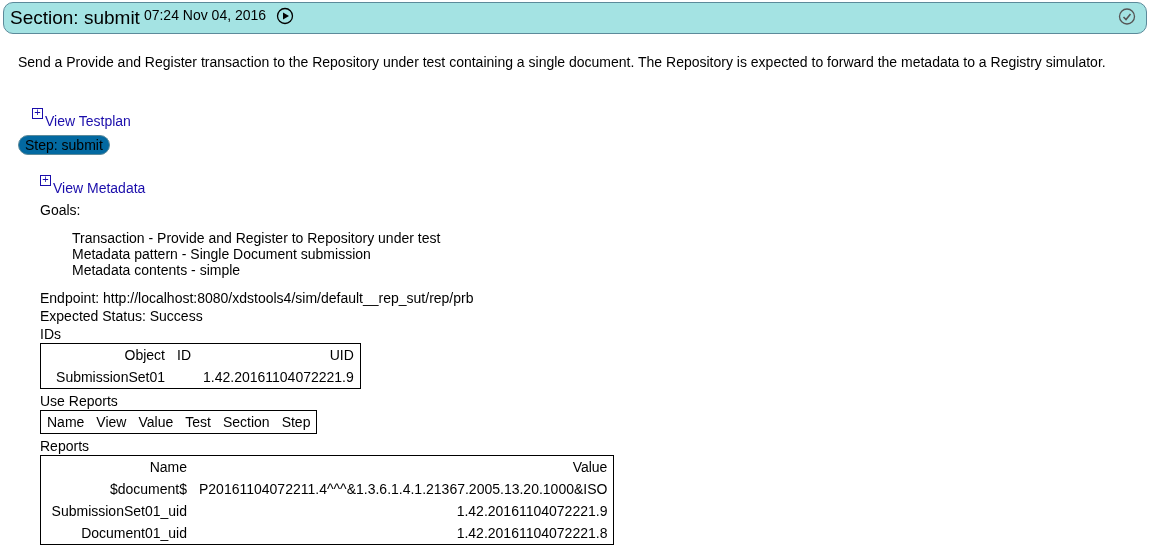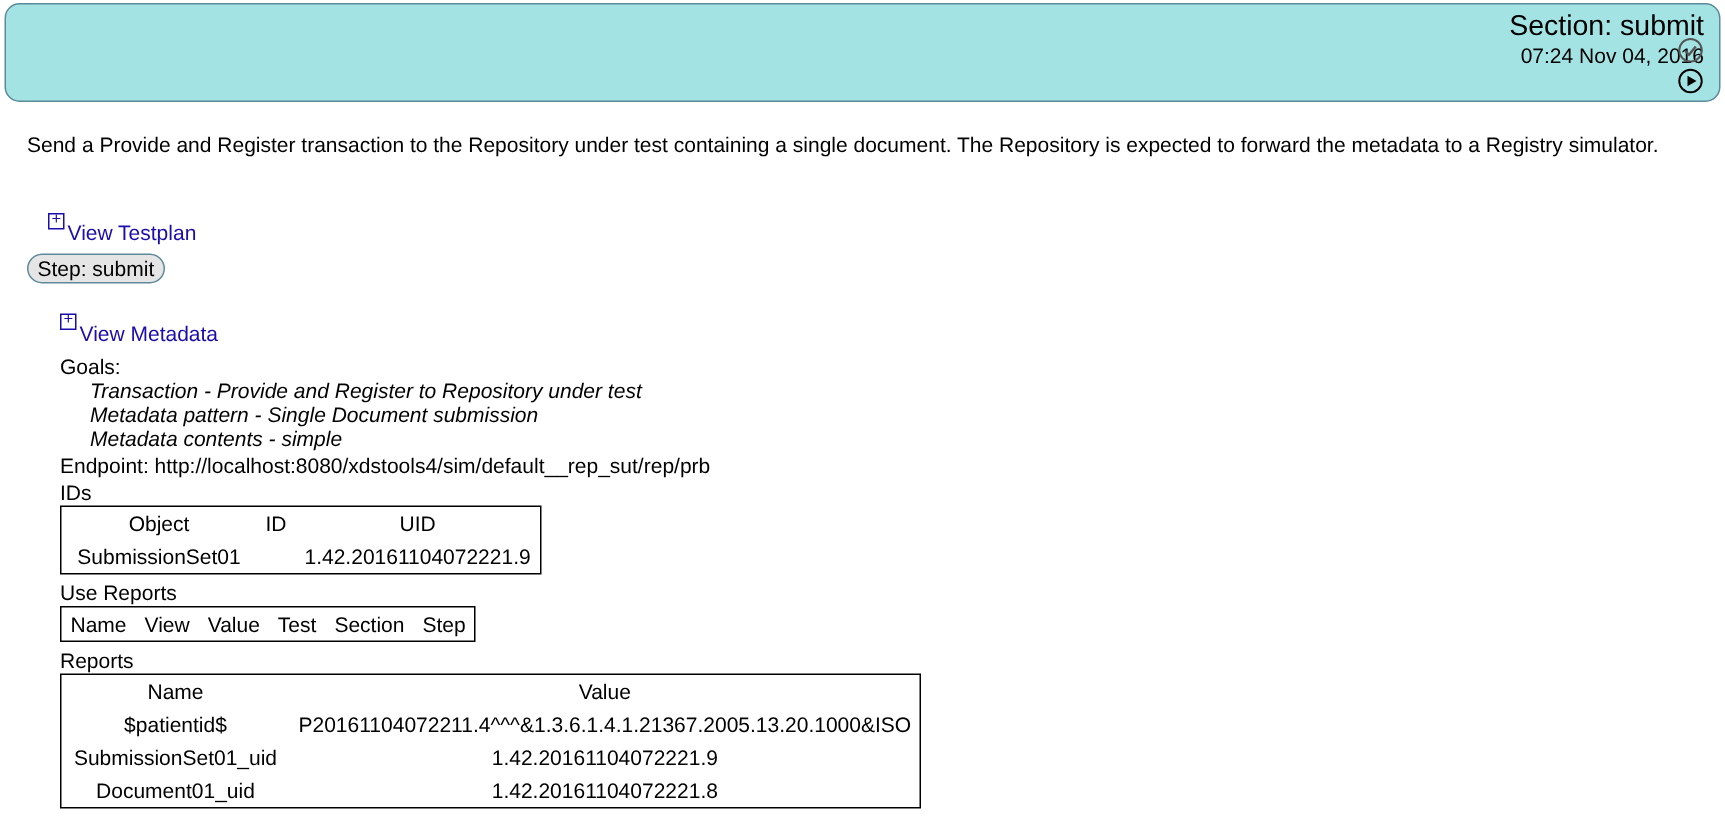--- a/index.html
+++ b/index.html
@@ -10,23 +10,22 @@
   color: #000;
   width: 1150px;
 }
 .section-header {
   background: #a4e3e3;
   border: 1px solid #5c8a9a;
   border-radius: 10px;
   padding: 4px 10px 4px 6px;
   margin: 2px 3px;
   display: flex;
-  align-items: flex-end;
+  align-items: flex-start;
   position: relative;
-  flex-direction: column;
 }
 .section-title {
   font-size: 19px;
   font-weight: normal;
 }
 .section-time {
   font-size: 14px;
   margin-left: 4px;
 }
 .play-icon {
@@ -63,40 +62,39 @@
   height: 9px;
   border: 1px solid #1a0dab;
   line-height: 7px;
   font-size: 11px;
   text-align: center;
   margin-right: 2px;
   box-sizing: content-box;
 }
 .step-pill {
   display: inline-block;
-  background: #e5e5e5;
+  background: #0369a1;
   border: 1px solid #5c8a9a;
   border-radius: 10px;
   padding: 1px 6px;
   font-size: 14px;
 }
 .goals-list {
-  margin: 0;
+  margin: 12px;
   padding: 0 0 0 20px;
-  font-style: italic;
 }
 .goals-list li { list-style: none; }
 table.bordered {
   border: 1px solid #000;
   border-collapse: separate;
   border-spacing: 0;
   margin: 1px 0 4px 0;
 }
 table.bordered th, table.bordered td {
-  text-align: center;
+  text-align: right;
   font-weight: normal;
   padding: 3px 6px;
   font-size: 14px;
 }
 .block { margin-top: 2px; }
 </style>
 </head>
 <body>
 
 <div class="section-header">
@@ -139,20 +137,21 @@
     <div class="block">
       <div>Goals:</div>
       <ul class="goals-list">
         <li>Transaction - Provide and Register to Repository under test</li>
         <li>Metadata pattern - Single Document submission</li>
         <li>Metadata contents - simple</li>
       </ul>
     </div>
 
     <div class="block">Endpoint: http://localhost:8080/xdstools4/sim/default__rep_sut/rep/prb</div>
+    <div class="block">Expected Status: Success</div>
 
     <div class="block">IDs</div>
     <table class="bordered">
       <tbody>
           <tr>
         <th style="width:118px;">Object</th>
         <th>ID</th>
         <th>UID</th>
       </tr>
       <tr>
@@ -178,21 +177,21 @@
       </table>
 
     <div class="block">Reports</div>
     <table class="bordered">
       <tbody>
           <tr>
         <th style="width:140px;">Name</th>
         <th>Value</th>
       </tr>
       <tr>
-        <td>$patientid$</td>
+        <td>$document$</td>
         <td>P20161104072211.4^^^&amp;1.3.6.1.4.1.21367.2005.13.20.1000&amp;ISO</td>
       </tr>
       <tr>
         <td>SubmissionSet01_uid</td>
         <td>1.42.20161104072221.9</td>
       </tr>
       <tr>
         <td>Document01_uid</td>
         <td>1.42.20161104072221.8</td>
       </tr>

